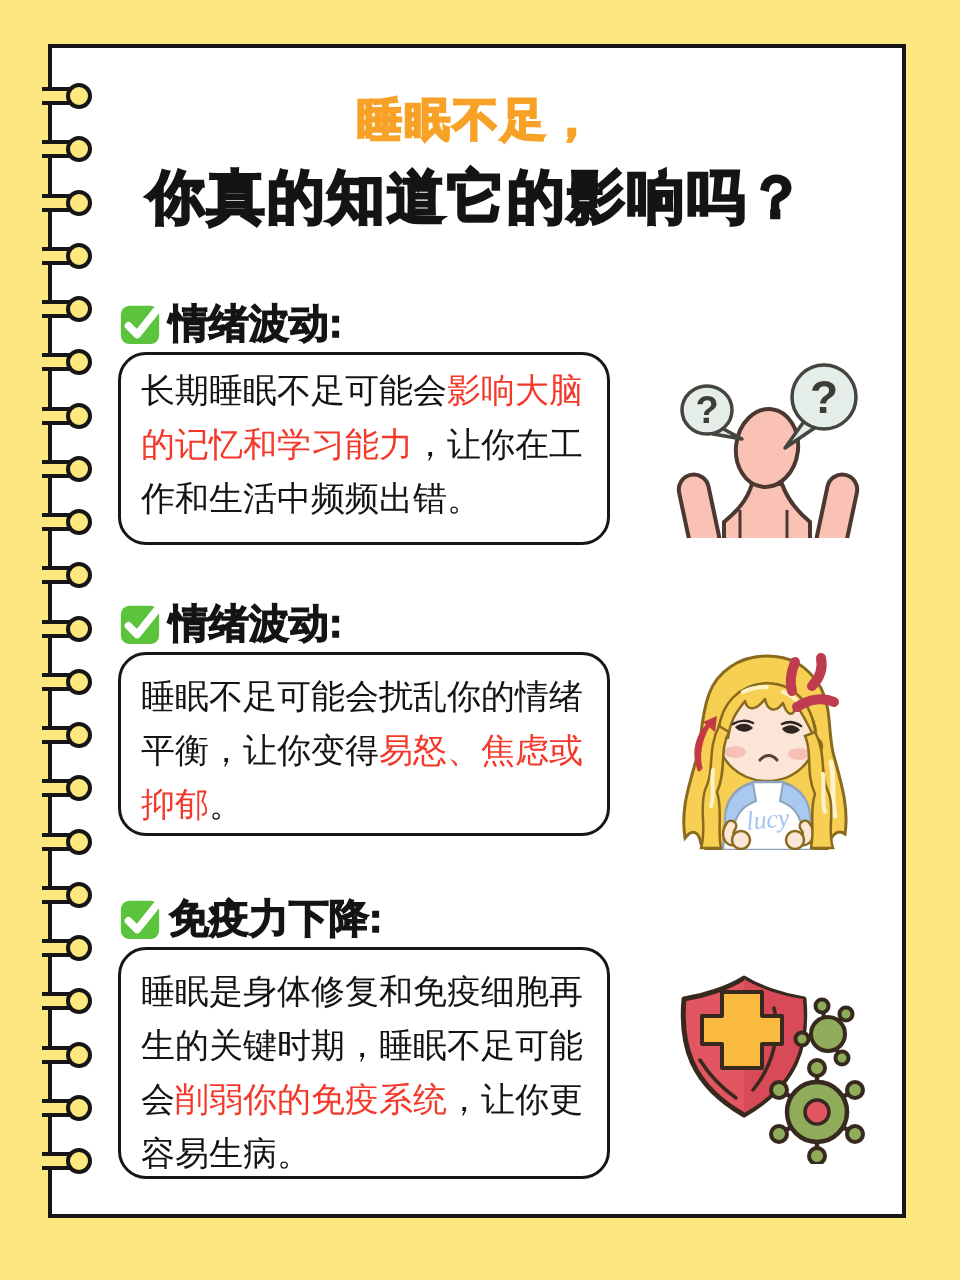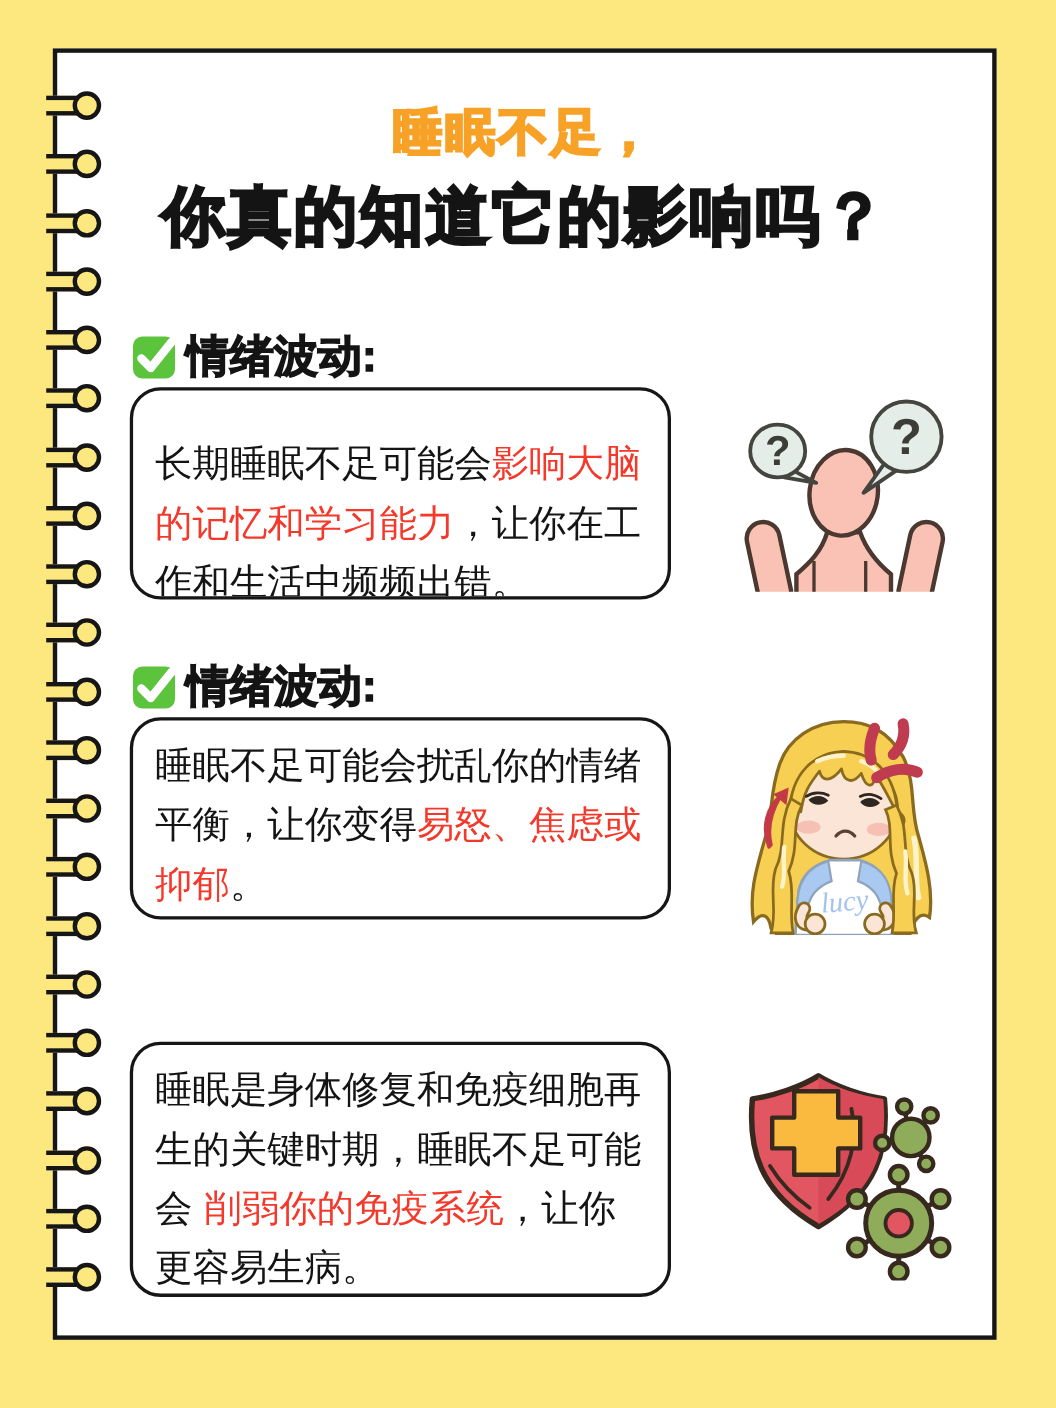--- a/index.html
+++ b/index.html
@@ -33,21 +33,21 @@
     font-size:40px; font-weight:900; color:#141414; -webkit-text-stroke:1.3px #141414;
   }
   .check-icon { width:44px; height:44px; display:inline-block; }
 
   .textbox {
     position:absolute; left:118px; width:492px;
     border:3px solid #161616; border-radius:28px; background:#ffffff;
     font-size:34px; line-height:54px; color:#141414;
     padding:0 16px 0 20px; overflow:hidden; word-break:break-all;
   }
-  #box-memory   { top:352px; height:193px; padding-top:40px; }
+  #box-memory   { top:352px; height:193px; padding-top:8px; }
   #box-mood     { top:652px; height:184px; padding-top:14px; }
   #box-immunity { top:947px; height:232px; padding-top:14px; }
   #heading-memory   { top:296px; }
   #heading-mood     { top:596px; }
   #heading-immunity { top:891px; }
 
   .illu { position:absolute; }
   #illu-person { left:668px; top:360px; width:200px; height:178px; }
   #illu-girl   { left:655px; top:650px; width:210px; height:200px; }
   #illu-shield { left:652px; top:952px; width:236px; height:212px; }
@@ -170,22 +170,31 @@
         <rect x="3" y="4" width="40" height="40" rx="9" fill="#5CC33C"></rect>
         <path d="M11,25 L20,34 L40,9" fill="none" stroke="#ffffff" stroke-width="8" stroke-linecap="round" stroke-linejoin="round"></path>
       </svg>
     </span>
     <span>情绪波动:</span>
   </div>
   <div class="textbox" id="box-mood">
     <span style="color: rgb(20, 20, 20); margin-top: 24px;">睡眠不足可能会扰乱你的情绪平衡，让你变得</span><span style="color: rgb(244, 56, 42);">易怒、焦虑或抑郁</span><span style="color: rgb(20, 20, 20);">。</span>
   </div>
 
+  <div class="section-heading" id="heading-immunity">
+    <span class="check-icon">
+      <svg viewBox="0 0 46 46" width="44" height="44">
+        <rect x="3" y="4" width="40" height="40" rx="9" fill="#5CC33C"></rect>
+        <path d="M11,25 L20,34 L40,9" fill="none" stroke="#ffffff" stroke-width="8" stroke-linecap="round" stroke-linejoin="round"></path>
+      </svg>
+    </span>
+    <span>免疫力下降:</span>
+  </div>
   <div class="textbox" id="box-immunity">
-    <span style="color: rgb(20, 20, 20);">睡眠是身体修复和免疫细胞再生的关键时期，睡眠不足可能会</span><span style="color: rgb(244, 56, 42); margin-left: 11px;">削弱你的免疫系统</span><span style="color: rgb(20, 20, 20);">，让你更容易生病。</span>
+    <span style="color: rgb(20, 20, 20);">睡眠是身体修复和免疫细胞再生的关键时期，睡眠不足可能会</span><span style="color: rgb(244, 56, 42);">削弱你的免疫系统</span><span style="color: rgb(20, 20, 20);">，让你更容易生病。</span>
   </div>
 
   <div class="illu" id="illu-person">
     <svg viewBox="0 0 200 178" width="200" height="178">
 
       <rect x="16" y="114" width="30" height="80" rx="15" fill="#F9C2B5" stroke="#4A3831" stroke-width="4" transform="rotate(-12 31 154)"></rect>
       <rect x="154" y="114" width="30" height="80" rx="15" fill="#F9C2B5" stroke="#4A3831" stroke-width="4" transform="rotate(12 169 154)"></rect>
 
       <path d="M56,190 L56,162 C68,152 79,141 84,124 L114,124 C120,141 130,152 142,162 L142,190 Z" fill="#F9C2B5" stroke="#4A3831" stroke-width="4"></path>
       <path d="M72,150 L72,190 M119,150 L119,190" fill="none" stroke="#4A3831" stroke-width="3"></path>

